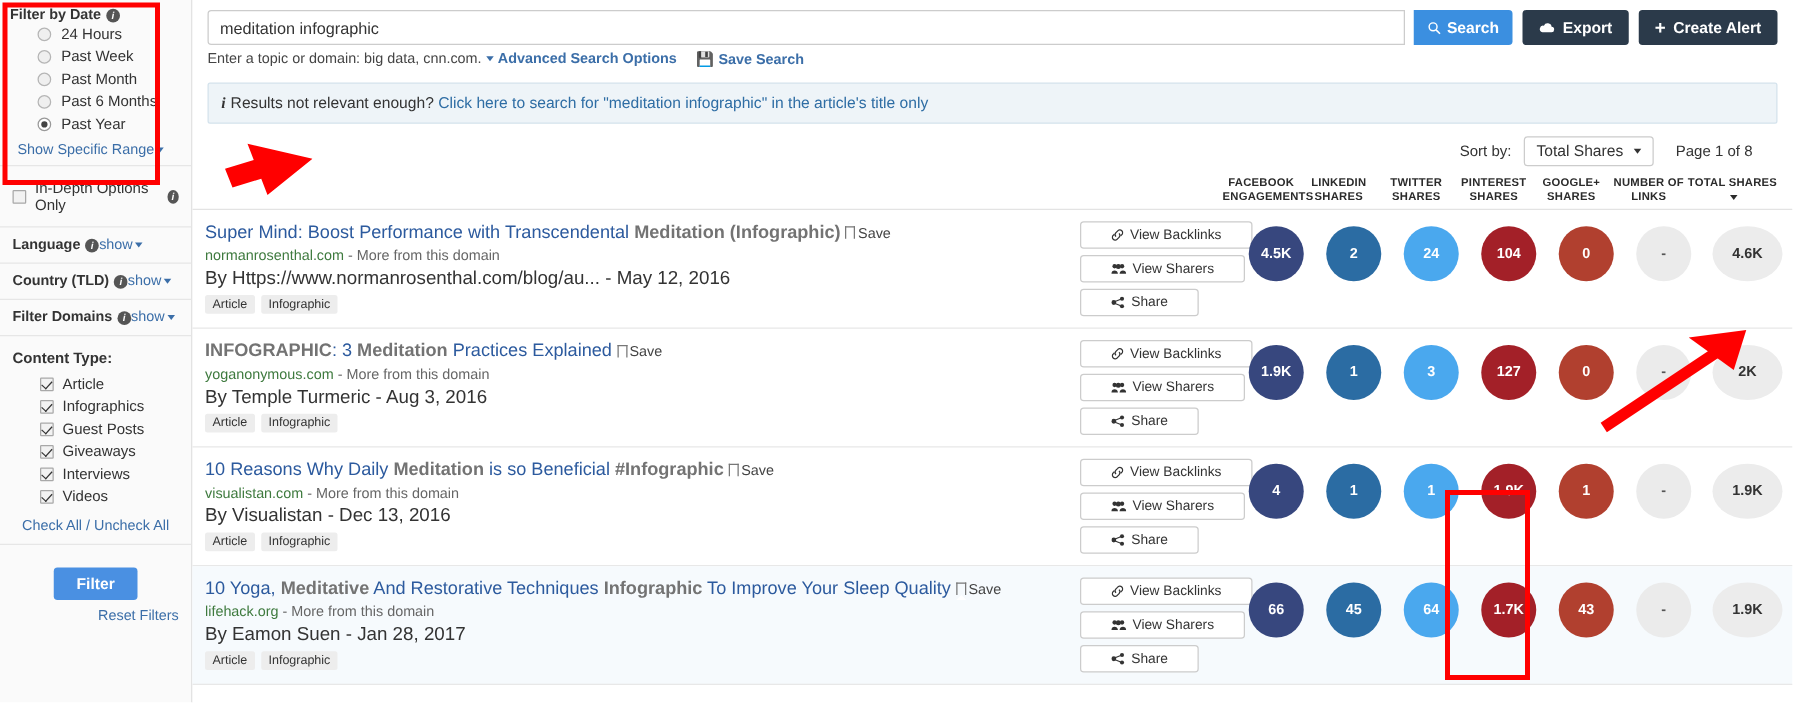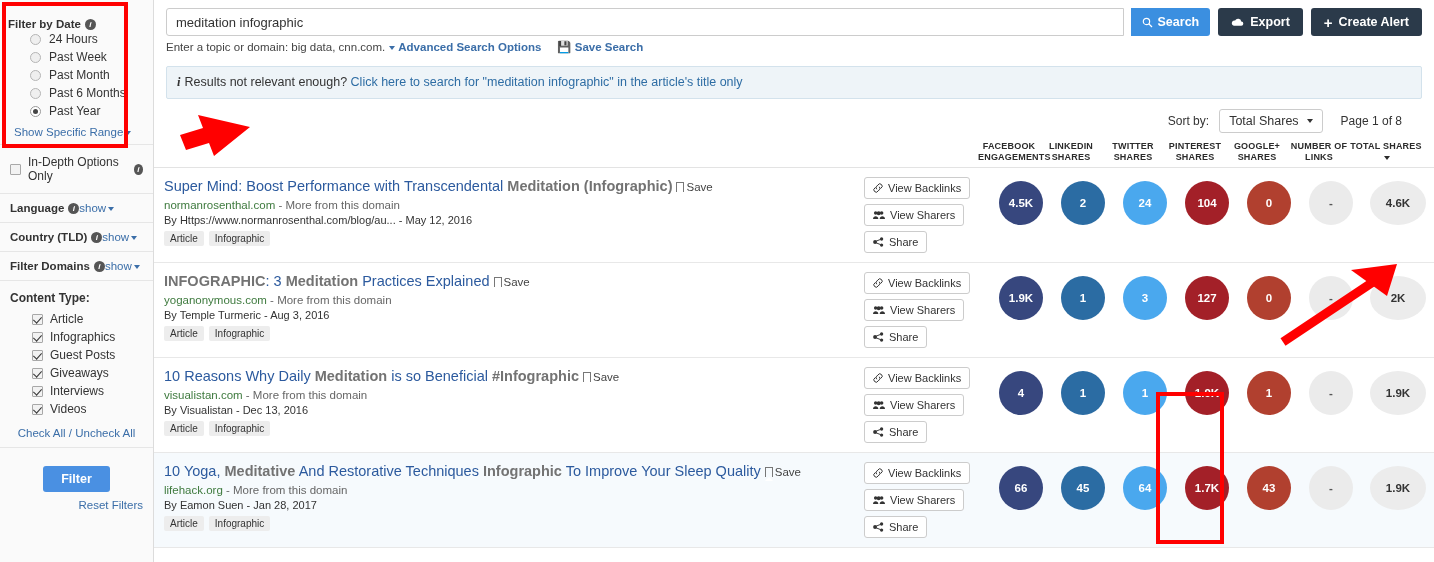--- a/index.html
+++ b/index.html
@@ -35,21 +35,21 @@
     background:#555; color:#fff; font-size:8px; line-height:11px;
     text-align:center; font-weight:bold; font-style:italic;
   }
   .show-link { color:#3b6ea8; font-size:11.5px; cursor:pointer; }
   .caret-dn {
     display:inline-block; width:0;height:0;
     border-left:3.5px solid transparent;border-right:3.5px solid transparent;
     border-top:4px solid currentColor; margin-left:2px; vertical-align:middle;
   }
 
-  .date-section { padding:18px 8px 4px 8px; border-bottom:1px solid #e6e6e6; }
+  .date-section { padding:6px 8px 4px 8px; border-bottom:1px solid #e6e6e6; }
   .radio-row { display:flex; align-items:center; padding:2px 0 2px 22px; font-size:12px; color:#333; }
   .radio {
     width:11px;height:11px;border-radius:50%;
     border:1px solid #b5b5b5;background:#efefef;margin-right:8px;flex:0 0 11px;
     position:relative;
   }
   .radio.on { background:#fff; border-color:#999; }
   .radio.on::after{content:"";position:absolute;left:2px;top:2px;width:5px;height:5px;border-radius:50%;background:#444;}
   .range-link { color:#3b6ea8; font-size:11.5px; margin:6px 0 2px 6px; display:inline-block; cursor:pointer; }
 
@@ -136,28 +136,28 @@
     display:inline-block;width:8px;height:10px;border:1px solid #777;border-bottom:none;
     position:relative;vertical-align:-1px;margin-right:2px;
   }
   .bookmark-ico::after{
     content:"";position:absolute;left:-1px;bottom:-4px;border-left:4.5px solid transparent;
     border-right:4.5px solid transparent;border-bottom:4px solid #fff;
   }
   .res-domain{ font-size:11.5px; margin-top:3px; }
   .res-domain .dom{ color:#3e7a3e; }
   .res-domain .more{ color:#666; }
-  .res-by{ font-size:11px; color:#333; margin-top:3px; }
+  .res-by{ font-size:15px; color:#333; margin-top:3px; }
   .tags{ margin-top:5px; display:flex; gap:5px; }
   .tag{ background:#ededed; color:#333; font-size:10px; padding:2px 6px; border-radius:2px; }
 
   .res-actions{ width:110px; flex:0 0 110px; display:flex; flex-direction:column; gap:5px; align-items:flex-start;}
   .act-btn{
     border:1px solid #ccc; background:#fff; border-radius:3px; font-size:11px;
-    padding:4px 8px; color:#333; cursor:pointer; display:flex;align-items:center;gap:5px;
+    padding:4px 24px; color:#333; cursor:pointer; display:flex;align-items:center;gap:5px;
     font-family:"Liberation Sans", sans-serif; white-space:nowrap;
   }
 
   .metrics{ flex:1; display:flex; align-items:flex-start; justify-content:flex-end; padding-top:4px;}
   .mcell{ width:62px; display:flex; justify-content:center; }
   .mcell.wide{ width:72px; }
   .bub{
     width:44px;height:44px;border-radius:50%;display:flex;align-items:center;justify-content:center;
     font-size:11.5px;font-weight:bold;color:#fff;
   }

